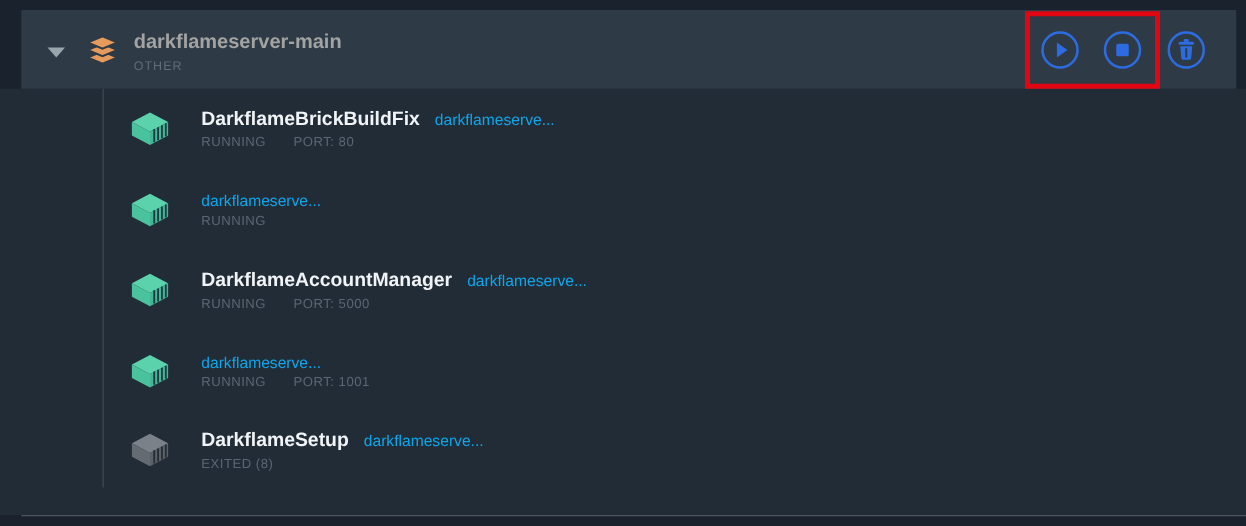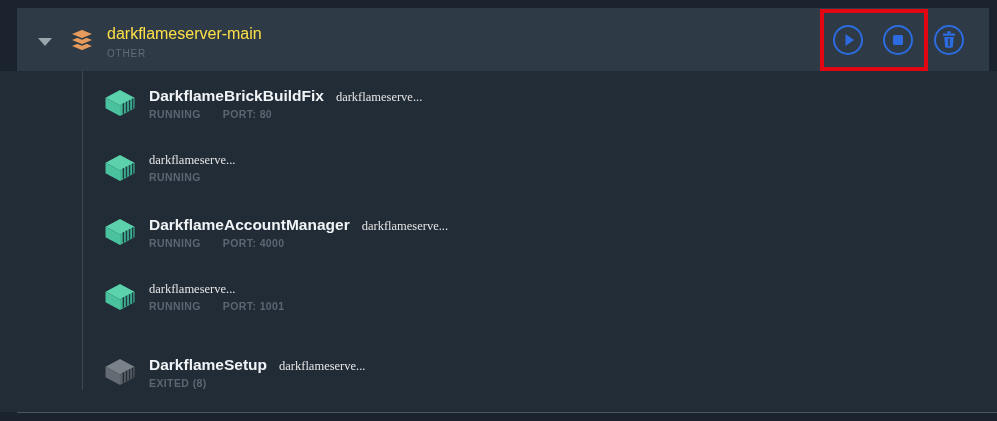--- a/index.html
+++ b/index.html
@@ -14,21 +14,21 @@
     position:absolute;left:17px;top:8px;width:972px;height:63px;
     background:#2e3a45;z-index:2;
   }
   .chevron{
     position:absolute;left:21px;top:30px;width:0;height:0;cursor:pointer;
     border-left:7px solid transparent;border-right:7px solid transparent;
     border-top:8px solid #9aa5ae;
   }
   .stack-icon{position:absolute;left:52px;top:19px;width:26px;height:26px;}
   .title-block{position:absolute;left:90px;top:16px;}
-  .hdr-title{font-size:16px;font-weight:400;color:#fde047;line-height:20px;text-align:right;}
+  .hdr-title{font-size:16px;font-weight:700;color:#a3a3a3;line-height:20px;text-align:right;}
   .hdr-sub{font-size:10px;font-weight:400;color:#616d79;letter-spacing:.8px;line-height:12px;margin-top:4px;}
   .circle-btn{
     position:absolute;top:17px;width:30px;height:30px;border-radius:50%;
     border:2px solid #2c6ce0;box-sizing:border-box;cursor:pointer;
     display:flex;align-items:center;justify-content:center;background:transparent;padding:0;
   }
   .btn-start{left:816px;}
   .btn-stop{left:866px;}
   .btn-delete{left:917px;}
   .circle-btn svg{display:block;}
@@ -37,27 +37,27 @@
     position:absolute;left:820px;top:9px;width:108px;height:62px;
     border:4px solid #e20613;box-sizing:border-box;z-index:5;pointer-events:none;
   }
   
   .content{
     position:absolute;left:0;top:71px;width:997px;height:341px;
     background:#222c37;z-index:1;
   }
   .tree-line{position:absolute;left:82px;top:0;width:1px;height:319px;background:#3e4852;}
   .row{
-    position:absolute;left:104px;display:flex;align-items:center;gap:13px;height:34px;cursor:pointer;
+    position:absolute;left:104px;display:flex;align-items:center;gap:25px;height:34px;cursor:pointer;
   }
   .cube{width:32px;height:28px;flex:0 0 auto;}
   .row-line1{display:flex;align-items:baseline;gap:12px;white-space:nowrap;}
   .cname{font-size:15.5px;font-weight:600;color:#f1f4f6;}
-  .clink{font-size:12.5px;color:#e5e5e5;text-decoration:none;cursor:pointer;font-family:Liberation Serif, serif;}
-  .row-line2{display:flex;gap:22px;margin-top:3px;font-size:10.5px;font-weight:700;
+  .clink{font-size:12.5px;color:#0ea5e9;text-decoration:none;cursor:pointer;}
+  .row-line2{display:flex;gap:22px;margin-top:3px;font-size:10.5px;font-weight:400;
              color:#5b6672;letter-spacing:.4px;white-space:nowrap;}
   
   .bottom-divider{position:absolute;left:17px;top:412px;width:980px;height:1px;background:#4c565f;}
 </style>
 </head>
 <body>
 
 <svg width="0" height="0" style="position:absolute">
   <defs>
     <g id="cube-teal">
@@ -119,41 +119,41 @@
     <svg class="cube" viewBox="0 0 32 29">
         <use href="#cube-teal"></use>
       </svg>
     <div>
       <div class="row-line1">
         <span class="cname">DarkflameAccountManager</span>
         <a class="clink">darkflameserve...</a>
       </div>
       <div class="row-line2">
         <span>RUNNING</span>
-        <span>PORT: 4000</span>
+        <span>PORT: 5000</span>
       </div>
     </div>
   </div>
 
   <div class="row" style="top:209px">
     <svg class="cube" viewBox="0 0 32 29">
         <use href="#cube-teal"></use>
       </svg>
     <div>
       <div class="row-line1">
         <a class="clink">darkflameserve...</a>
       </div>
       <div class="row-line2">
         <span>RUNNING</span>
         <span>PORT: 1001</span>
       </div>
     </div>
   </div>
 
-  <div class="row" style="top:284px">
+  <div class="row" style="top:272px">
     <svg class="cube" viewBox="0 0 32 29">
         <use href="#cube-gray"></use>
       </svg>
     <div>
       <div class="row-line1">
         <span class="cname">DarkflameSetup</span>
         <a class="clink">darkflameserve...</a>
       </div>
       <div class="row-line2">
         <span>EXITED (8)</span>

